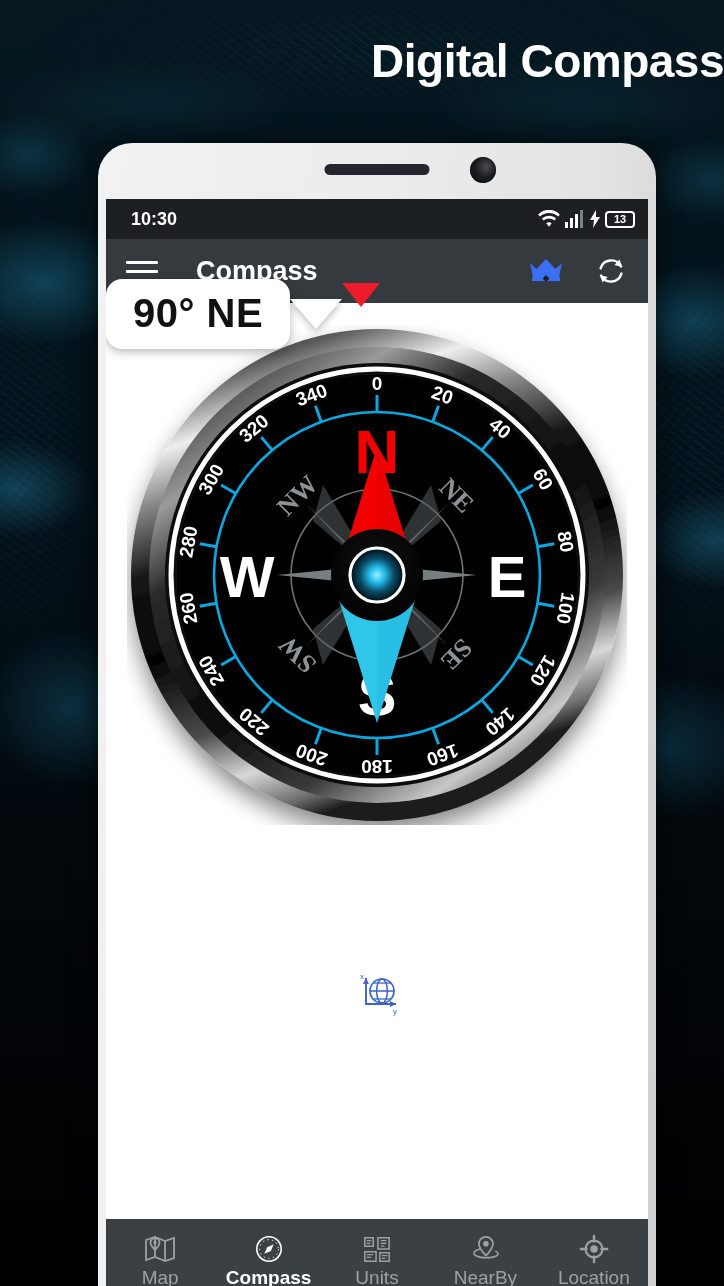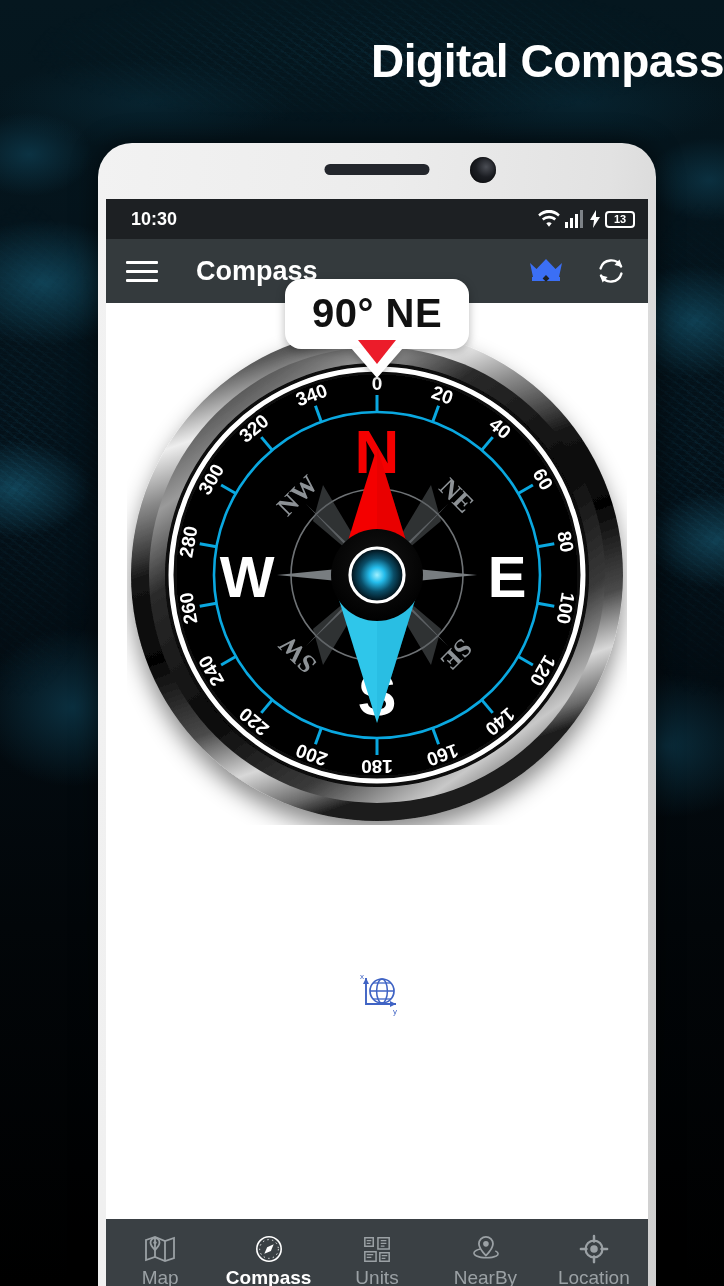--- a/index.html
+++ b/index.html
@@ -103,21 +103,21 @@
   #hamburger{ width:32px; display:flex; flex-direction:column; gap:6px; cursor:pointer; }
   #hamburger i{ display:block; height:3px; background:#fff; border-radius:1px; }
   #appbar-title{
     color:#fff; font-size:27px; font-weight:bold; margin-left:38px;
   }
   #appbar-actions{ margin-left:auto; display:flex; align-items:center; gap:30px; }
 
   
   #bubble-wrap{
     position:absolute; left:0; top:80px; width:100%;
-    display:flex; flex-direction:column; align-items:center; z-index:9;
+    display:flex; flex-direction:row; align-items:center; z-index:9;
   }
   #bubble{
     background:#fff; border-radius:16px;
     padding:12px 27px 13px; font-size:40px; font-weight:bold; color:#111;
     box-shadow:0 3px 10px rgba(0,0,0,.28);
     letter-spacing:.5px; white-space:nowrap;
   }
   #bubble-tail{
     width:0;height:0;margin-top:-1px;
     border-left:26px solid transparent;

